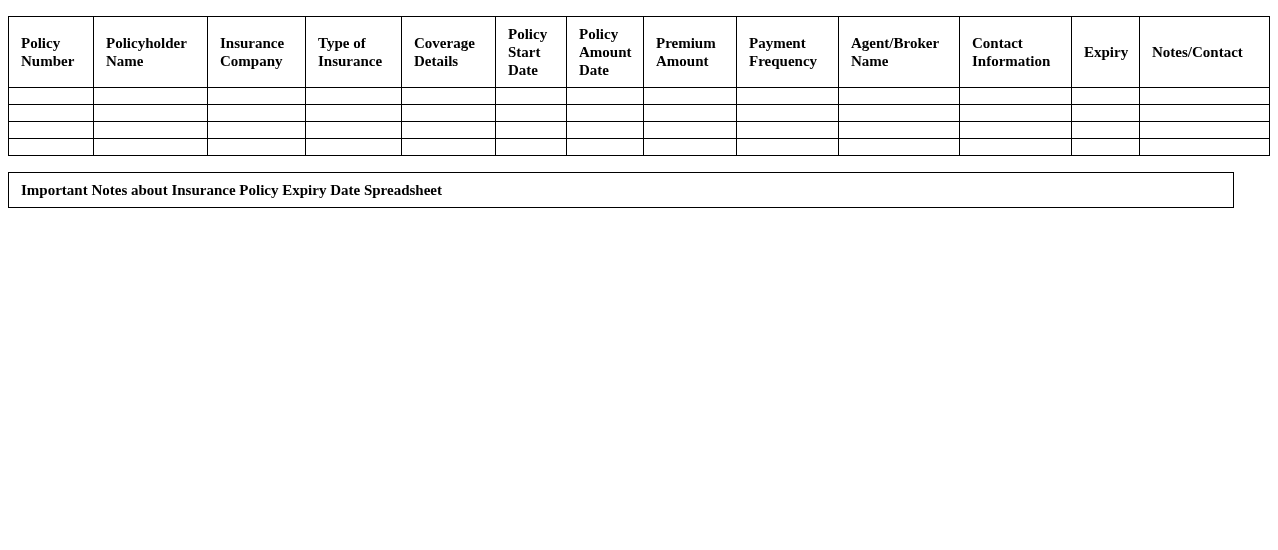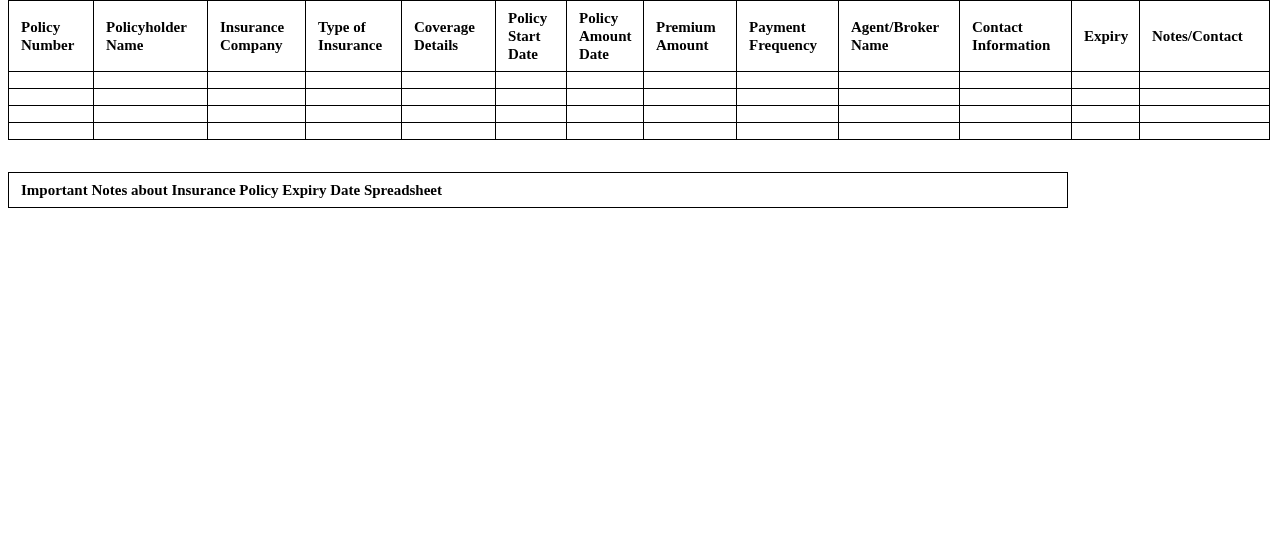--- a/index.html
+++ b/index.html
@@ -1,22 +1,22 @@
 <!DOCTYPE html>
 <html><head>
   <meta charset="utf-8">
   <style>
     html, body { margin: 0; padding: 0; background: #ffffff; }
     body { width: 1278px; height: 550px; position: relative; font-family: "Liberation Serif", "DejaVu Serif", serif; color: #000; }
     table { border-collapse: collapse; position: absolute; left: 8px; }
     td, th { border: 1px solid #000; padding: 0; }
-    #policy-table { top: 0; width: 1262px; table-layout: fixed; }
+    #policy-table { top: 16px; width: 1262px; table-layout: fixed; }
     #policy-table th { height: 70px; text-align: left; vertical-align: middle; font-weight: bold; font-size: 15px; line-height: 18px; padding: 0 12px; }
     #policy-table td { height: 16px; }
-    #notes-table { top: 172px; width: 1060px; padding-left: 12px; }
+    #notes-table { top: 172px; width: 1226px; padding-left: 12px; }
     #notes-table td { height: 34px; padding: 0 12px; font-size: 15px; vertical-align: middle; }
     #notes-table td.title { font-weight: bold; }
   </style>
 </head>
 <body>
 
 <table id="policy-table">
   <colgroup id="policy-cols">
       <col style="width: 85px;">
       <col style="width: 114px;">

